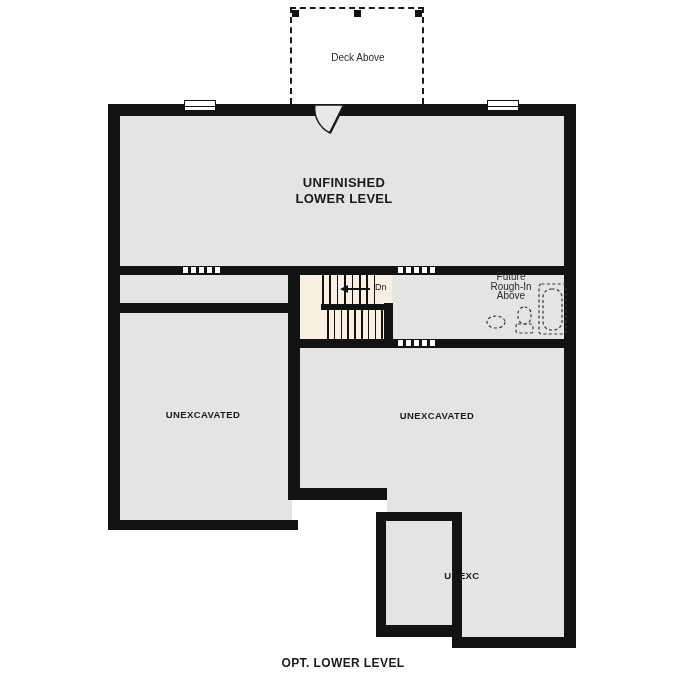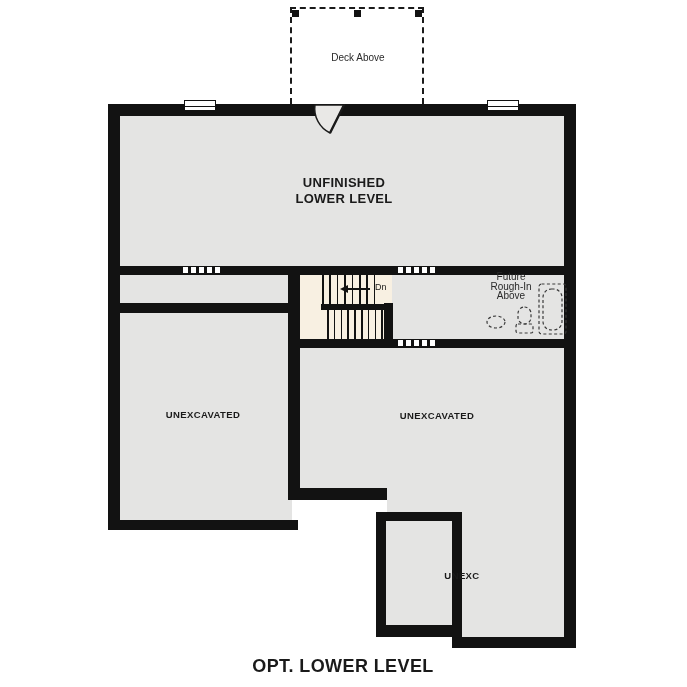--- a/index.html
+++ b/index.html
@@ -26,21 +26,21 @@
   .arrow-head { position:absolute; width:0; height:0;
     border-top:4px solid transparent; border-bottom:4px solid transparent;
     border-right:8px solid var(--wall,#121212); }
   .deck { position:absolute; border:2px dashed #1a1a1a; border-bottom:none; box-sizing:border-box; }
   .post { position:absolute; background:var(--wall,#121212); }
   .label { position:absolute; color:#1a1a1a; white-space:pre-line; text-align:center; transform:translateX(-50%); }
   .lbl-room { font-weight:bold; font-size:9.5px; letter-spacing:0.4px; }
   .lbl-main { font-weight:bold; font-size:13px; line-height:16px; letter-spacing:0.3px; }
   .lbl-small { font-size:10px; line-height:9.5px; color:#2a2a2a; }
   .lbl-dn { font-size:9px; transform:none; color:#1a1a1a; }
-  .lbl-title { font-weight:bold; font-size:18px; letter-spacing:0.4px; }
+  .lbl-title { font-weight:bold; font-size:12px; letter-spacing:0.4px; }
   svg { position:absolute; overflow:visible; }
 </style>
 </head>
 <body>
 
 <div class="plan">
 
   <div class="floor" style="left:114px;top:110px;width:456px;height:160px;"></div>
   <div class="floor" style="left:114px;top:270px;width:178px;height:40px;"></div>
   <div class="cream" style="left:293px;top:275px;width:99px;height:64px;"></div>

